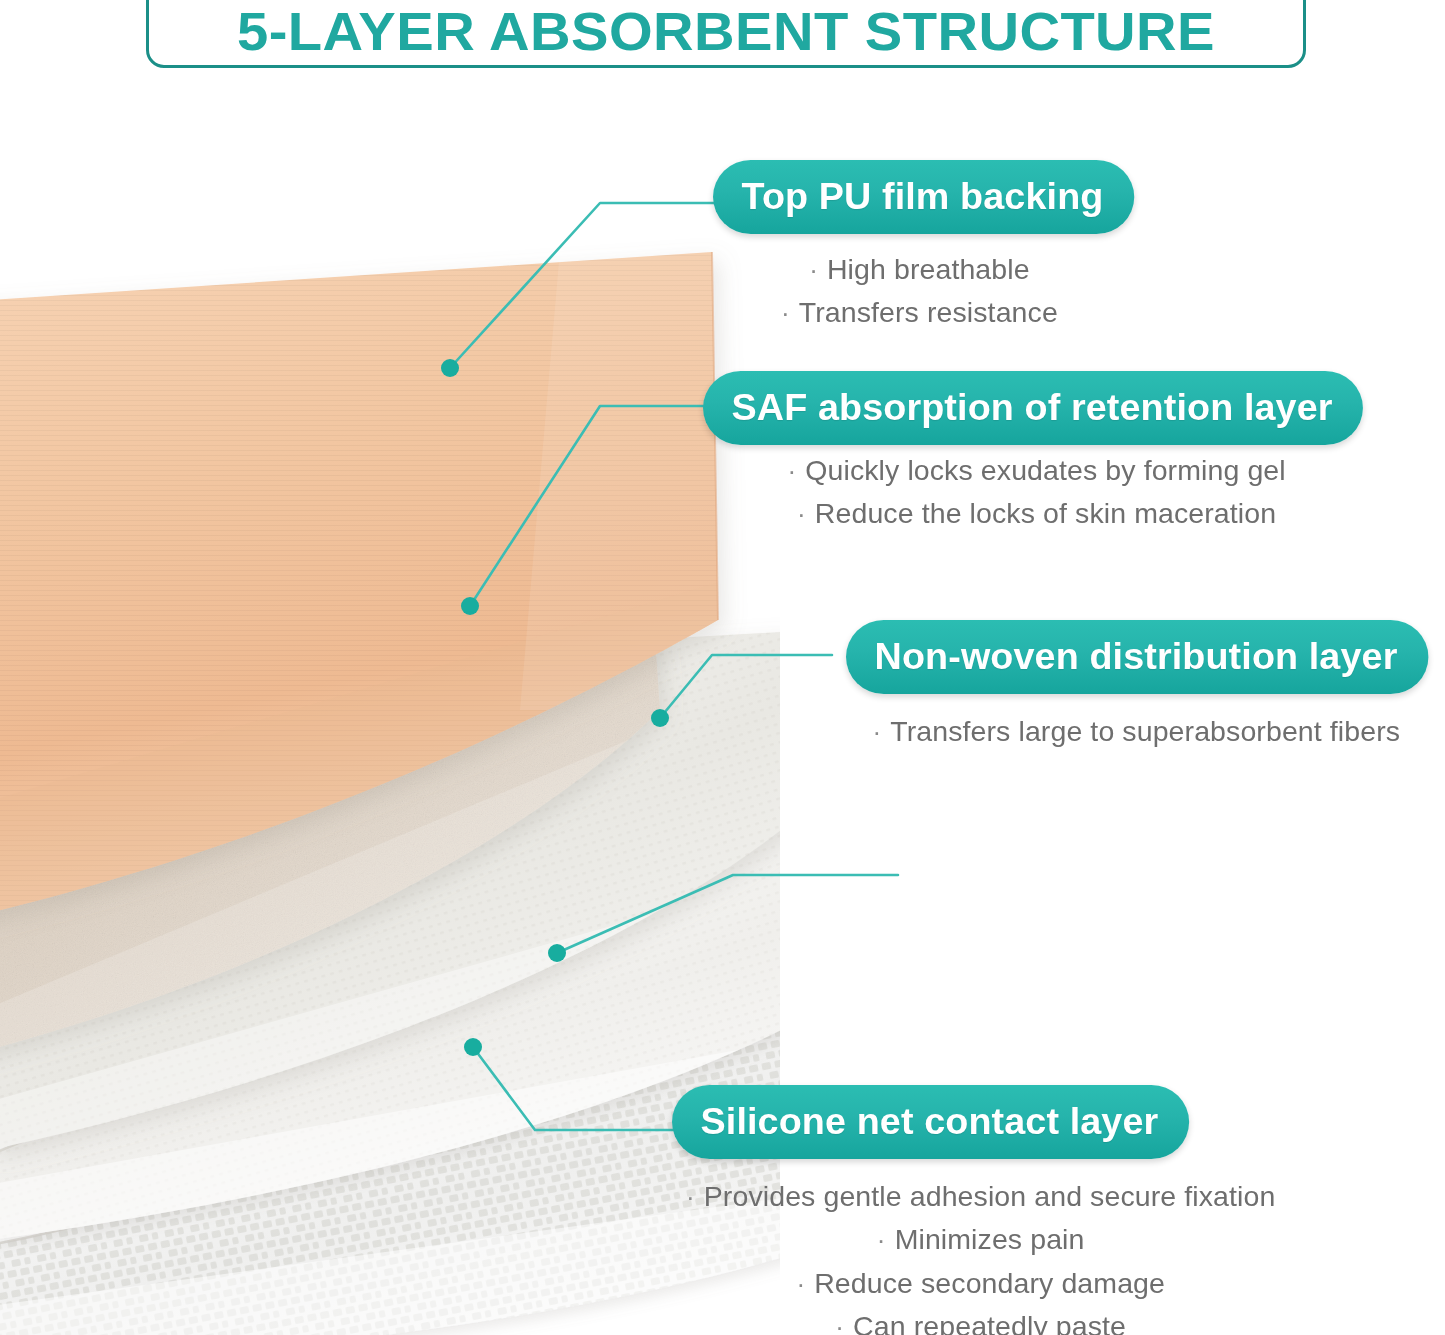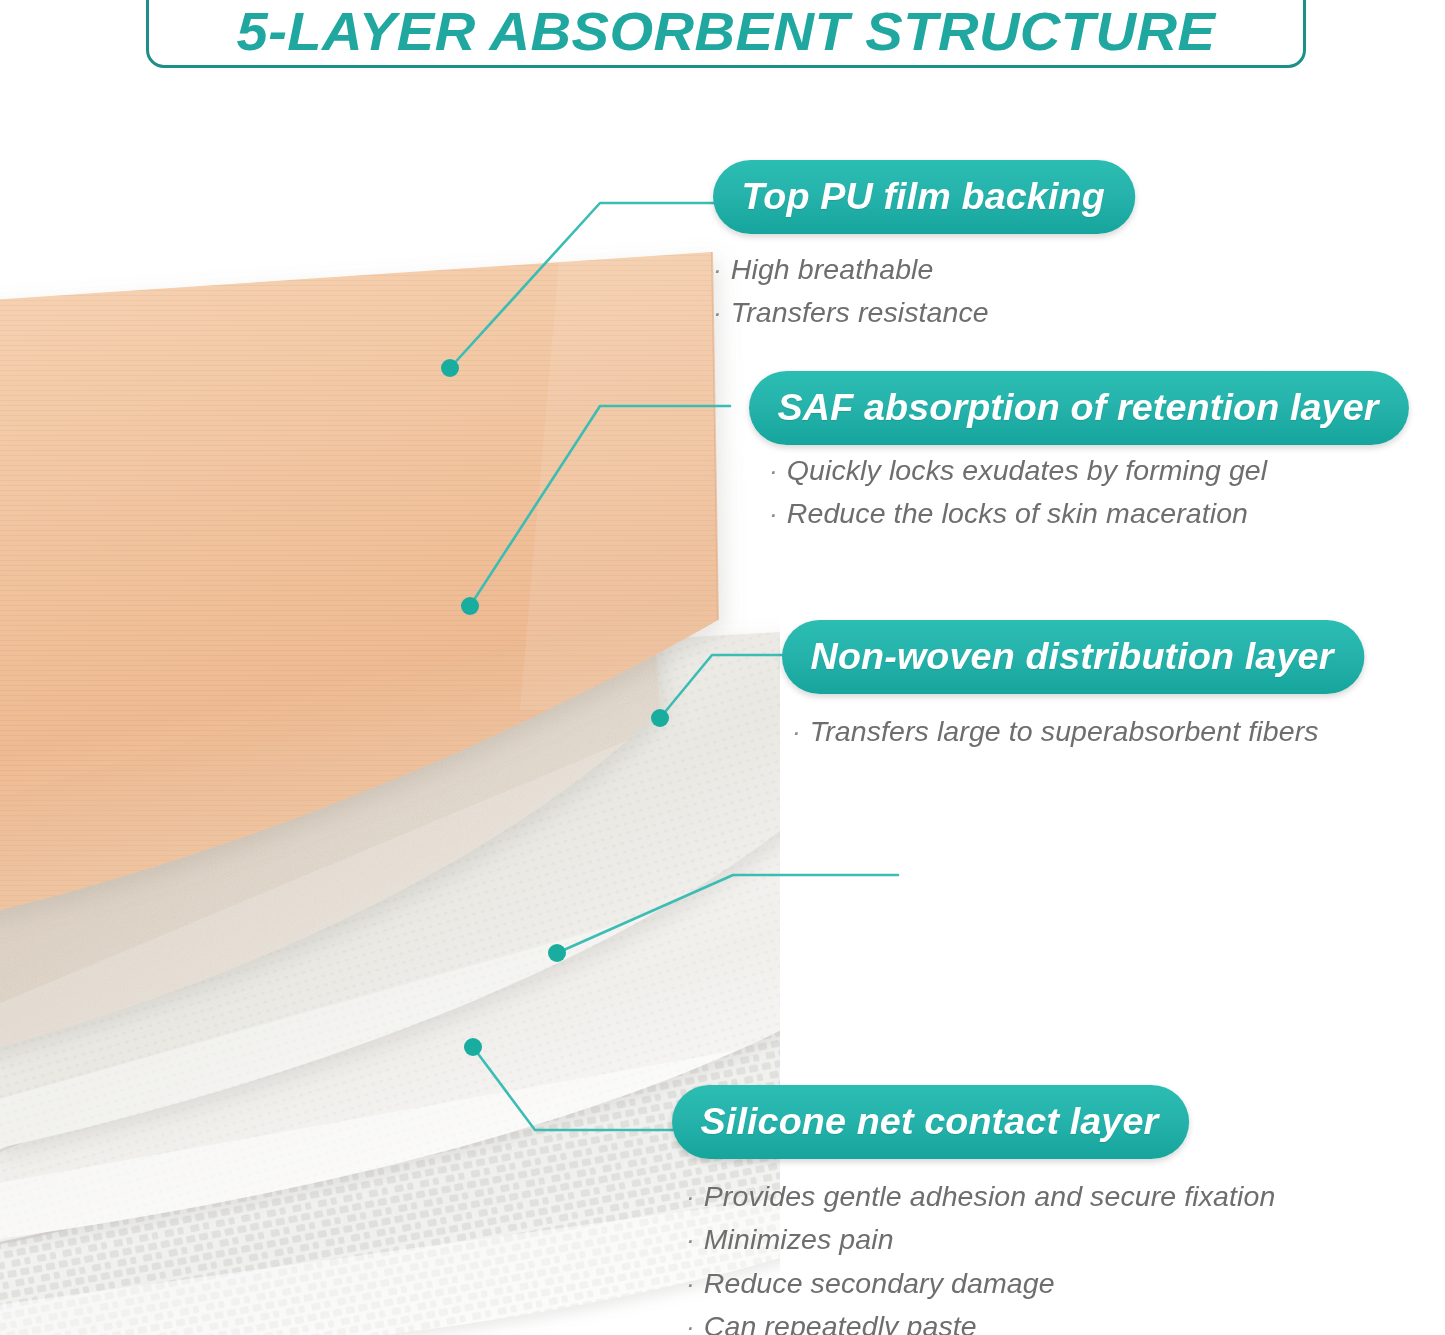--- a/index.html
+++ b/index.html
@@ -1,21 +1,21 @@
 <!DOCTYPE html>
 <html><head>
 <meta charset="utf-8">
 <style>
   html,body{margin:0;padding:0;background:#ffffff;}
   body{
     width:1445px;height:1335px;position:relative;overflow:hidden;
     font-family:"Liberation Sans","DejaVu Sans",sans-serif;
     -webkit-font-smoothing:antialiased;
   }
-  #stage{position:absolute;inset:0;width:1445px;height:1149px;background:#fff;font-style:italic;}
+  #stage{position:absolute;inset:0;width:1445px;height:1149px;background:#fff;}
 
   
   .title-frame{
     position:absolute;left:146px;top:-26px;width:1160px;height:94px;
     border:3px solid #1b8f88;border-radius:18px;background:#fff;
     box-sizing:border-box;
   }
   .title-text{
     position:absolute;left:150px;top:-2px;width:1152px;height:66px;
     display:flex;align-items:center;justify-content:center;
@@ -47,21 +47,21 @@
     text-shadow:0 1px 1px rgba(0,0,0,.10);
   }
   .bullets{margin-top:14px;}
   .bullets li{
     list-style:none;display:block;white-space:nowrap;
     color:#6e6e6e;font-size:28.5px;font-weight:400;
     font-family:"Liberation Sans Narrow","Liberation Sans",sans-serif;
     line-height:1.52;letter-spacing:.1px;
   }
   .bullets li .dotmark{color:#8a8a8a;margin-right:9px;font-size:26px;}
-  ul{margin:0;padding:0;}
+  ul{margin:0;padding:0;text-align:center;}
 </style>
 </head>
 <body>
 
 <div id="stage">
 
   <div class="title-frame"></div>
   <div class="title-text">5-LAYER ABSORBENT STRUCTURE</div>
 
   <div id="photo">
@@ -219,29 +219,29 @@
   </svg>
 
   <div class="callout" style="left:713px;top:160px;">
     <div class="pill">Top  PU film backing</div>
     <ul class="bullets">
       <li><span class="dotmark">·</span><span>High breathable</span></li>
       <li><span class="dotmark">·</span><span>Transfers resistance</span></li>
     </ul>
   </div>
 
-  <div class="callout" style="left:749px;top:371px;">
+  <div class="callout" style="left:703px;top:371px;">
     <div class="pill">SAF absorption of retention layer</div>
     <ul class="bullets" style="margin-top:4px;margin-left:20px;">
       <li><span class="dotmark">·</span><span>Quickly locks exudates by forming gel</span></li>
       <li><span class="dotmark">·</span><span>Reduce the locks of skin maceration</span></li>
     </ul>
   </div>
 
-  <div class="callout" style="left:782px;top:620px;">
+  <div class="callout" style="left:846px;top:620px;">
     <div class="pill">Non-woven distribution layer</div>
     <ul class="bullets" style="margin-top:16px;margin-left:10px;">
       <li><span class="dotmark">·</span><span>Transfers large to superabsorbent fibers</span></li>
     </ul>
   </div>
 
 
   <div class="callout" style="left:672px;top:1085px;">
     <div class="pill">Silicone net contact layer</div>
     <ul class="bullets" style="margin-top:16px;margin-left:14px;">

